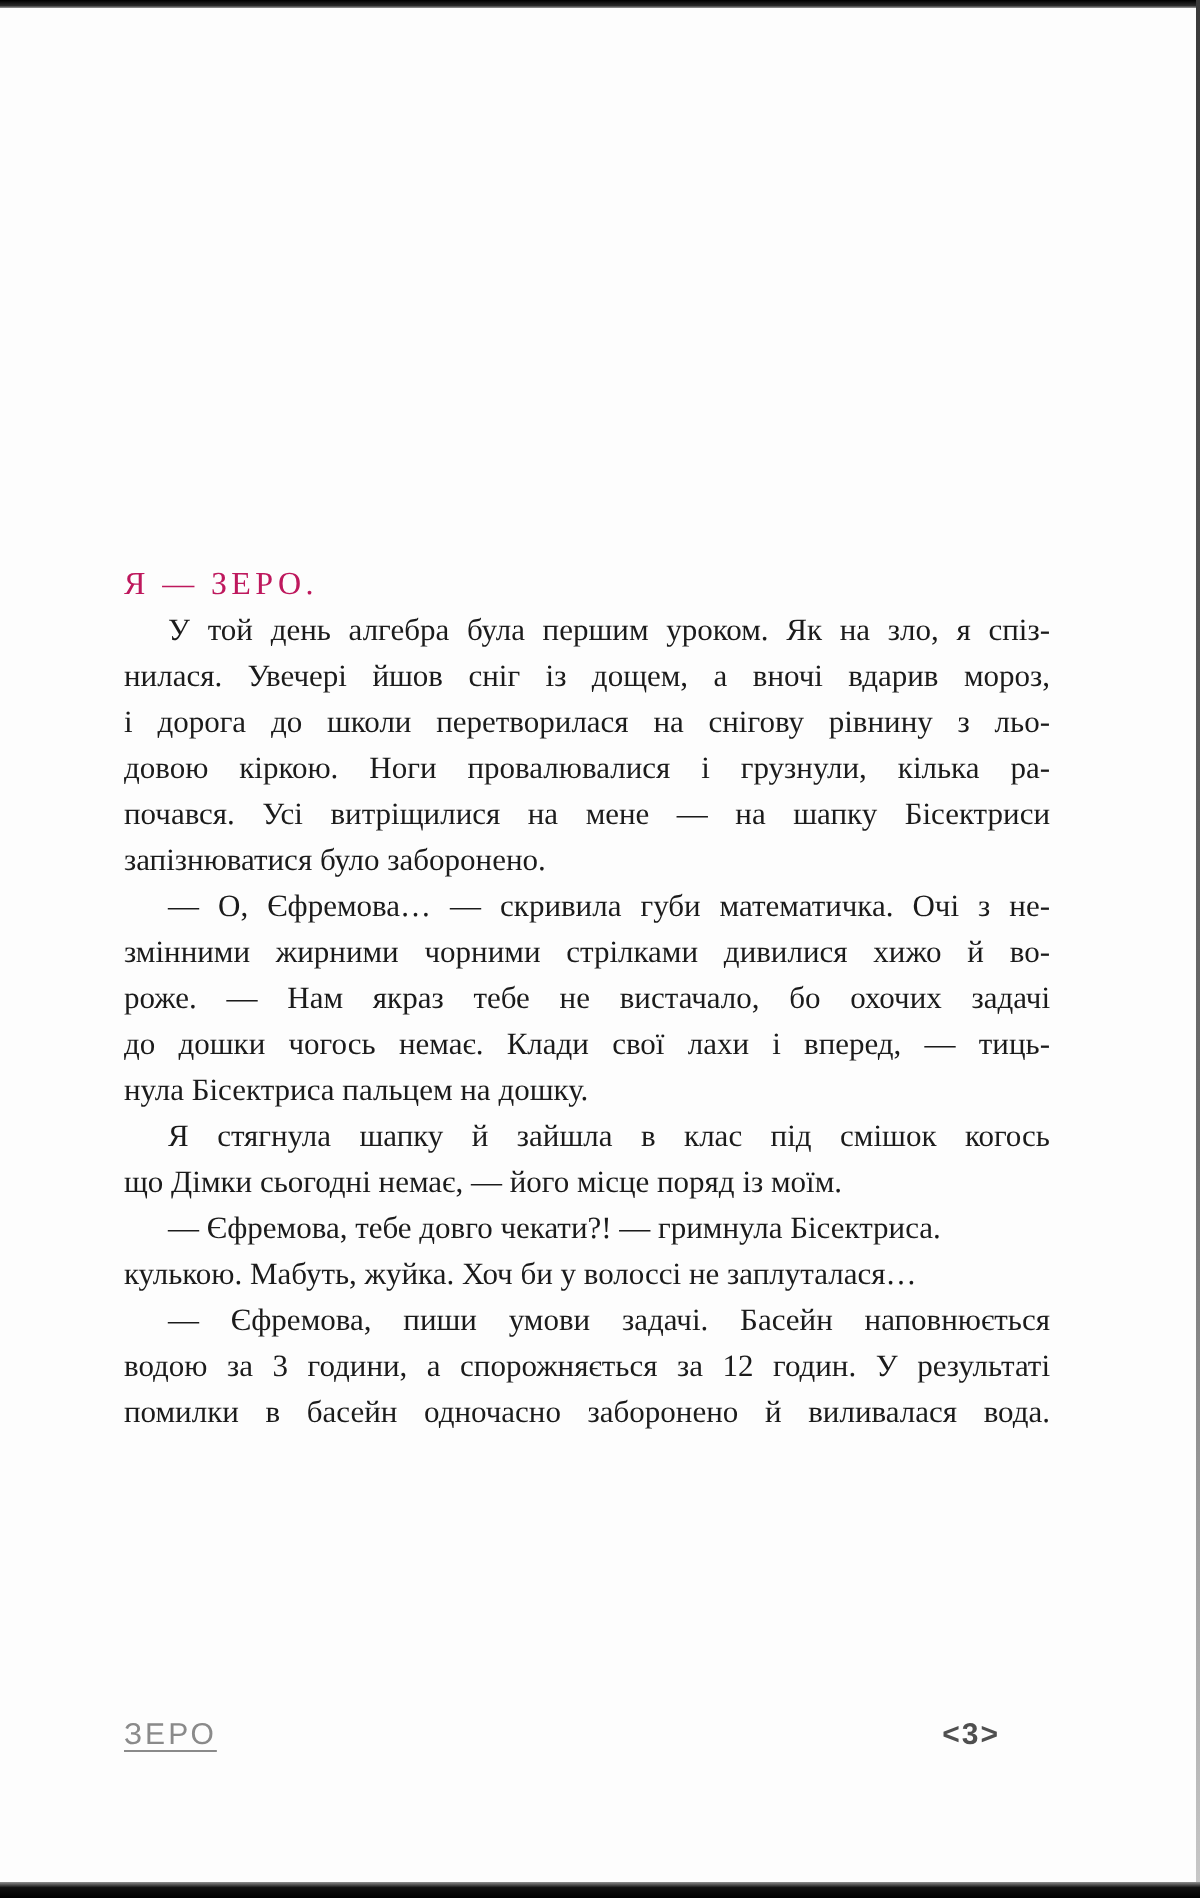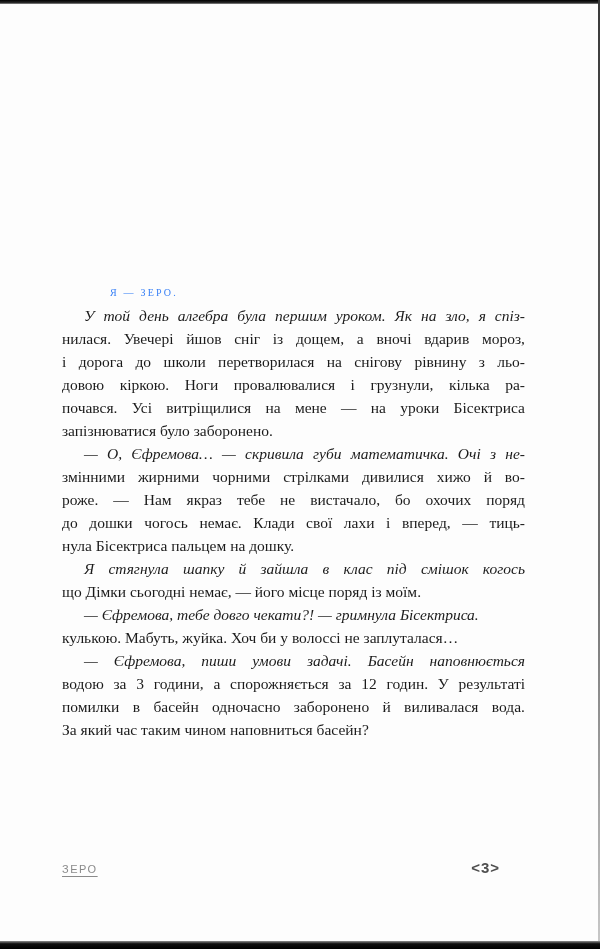--- a/index.html
+++ b/index.html
@@ -42,51 +42,49 @@
   .content{
     position:absolute;
     top:281px;
     left:62px;
     right:75px;
     color:var(--ink);
     font-size:15.5px;
     line-height:23px;
   }
   .heading{
-    font-size:10px;
+    font-size:16px;
     letter-spacing:2.2px;
     line-height:23px;
-    color:#3b82f6;
-    margin-left:48px;
+    color:#be185d;
   }
   .line{
     text-align:justify;
     text-align-last:justify;
     white-space:normal;
   }
   .line.first{
     text-indent:22px;
-    font-style:italic;
   }
   .line.last{
     text-align-last:left;
   }
   .footer{
     position:absolute;
     top:859px;
     left:62px;
     right:100px;
     display:flex;
     justify-content:space-between;
     align-items:baseline;
     font-family:"Liberation Sans","DejaVu Sans",sans-serif;
   }
   .footer-left{
     color:var(--footer-title);
-    font-size:11px;
+    font-size:15px;
     letter-spacing:1.5px;
     text-decoration:underline;
     text-underline-offset:3px;
   }
   .footer-right{
     color:var(--footer-page);
     font-size:15px;
     font-weight:bold;
     letter-spacing:1px;
   }
@@ -99,45 +97,44 @@
   <div class="right-edge"></div>
 
   <div class="content">
     <div class="heading">Я — ЗЕРО.</div>
     <div id="paragraphs">
         <div class="para">
           <div class="line first">У той день алгебра була першим уроком. Як на зло, я спіз-</div>
           <div class="line">нилася. Увечері йшов сніг із дощем, а вночі вдарив мороз,</div>
           <div class="line">і дорога до школи перетворилася на снігову рівнину з льо-</div>
           <div class="line">довою кіркою. Ноги провалювалися і грузнули, кілька ра-</div>
-          <div class="line">почався. Усі витріщилися на мене — на уроки Бісектриса</div>
+          <div class="line">почався. Усі витріщилися на мене — на шапку Бісектриси</div>
           <div class="line last">запізнюватися було заборонено.</div>
         </div>
         <div class="para">
           <div class="line first">— О, Єфремова… — скривила губи математичка. Очі з не-</div>
           <div class="line">змінними жирними чорними стрілками дивилися хижо й во-</div>
-          <div class="line">роже. — Нам якраз тебе не вистачало, бо охочих поряд</div>
+          <div class="line">роже. — Нам якраз тебе не вистачало, бо охочих задачі</div>
           <div class="line">до дошки чогось немає. Клади свої лахи і вперед, — тиць-</div>
           <div class="line last">нула Бісектриса пальцем на дошку.</div>
         </div>
         <div class="para">
           <div class="line first">Я стягнула шапку й зайшла в клас під смішок когось</div>
           <div class="line last">що Дімки сьогодні немає, — його місце поряд із моїм.</div>
         </div>
         <div class="para">
           <div class="line first last">— Єфремова, тебе довго чекати?! — гримнула Бісектриса.</div>
         </div>
         <div class="para">
           <div class="line last">кулькою. Мабуть, жуйка. Хоч би у волоссі не заплуталася…</div>
         </div>
         <div class="para">
           <div class="line first">— Єфремова, пиши умови задачі. Басейн наповнюється</div>
           <div class="line">водою за 3 години, а спорожняється за 12 годин. У результаті</div>
           <div class="line">помилки в басейн одночасно заборонено й виливалася вода.</div>
-          <div class="line last">За який час таким чином наповниться басейн?</div>
         </div>
       </div>
   </div>
 
   <div class="footer">
     <span class="footer-left">ЗЕРО</span>
     <span class="footer-right">&lt;3&gt;</span>
   </div>
 
   <div class="bottom-bar"></div>

